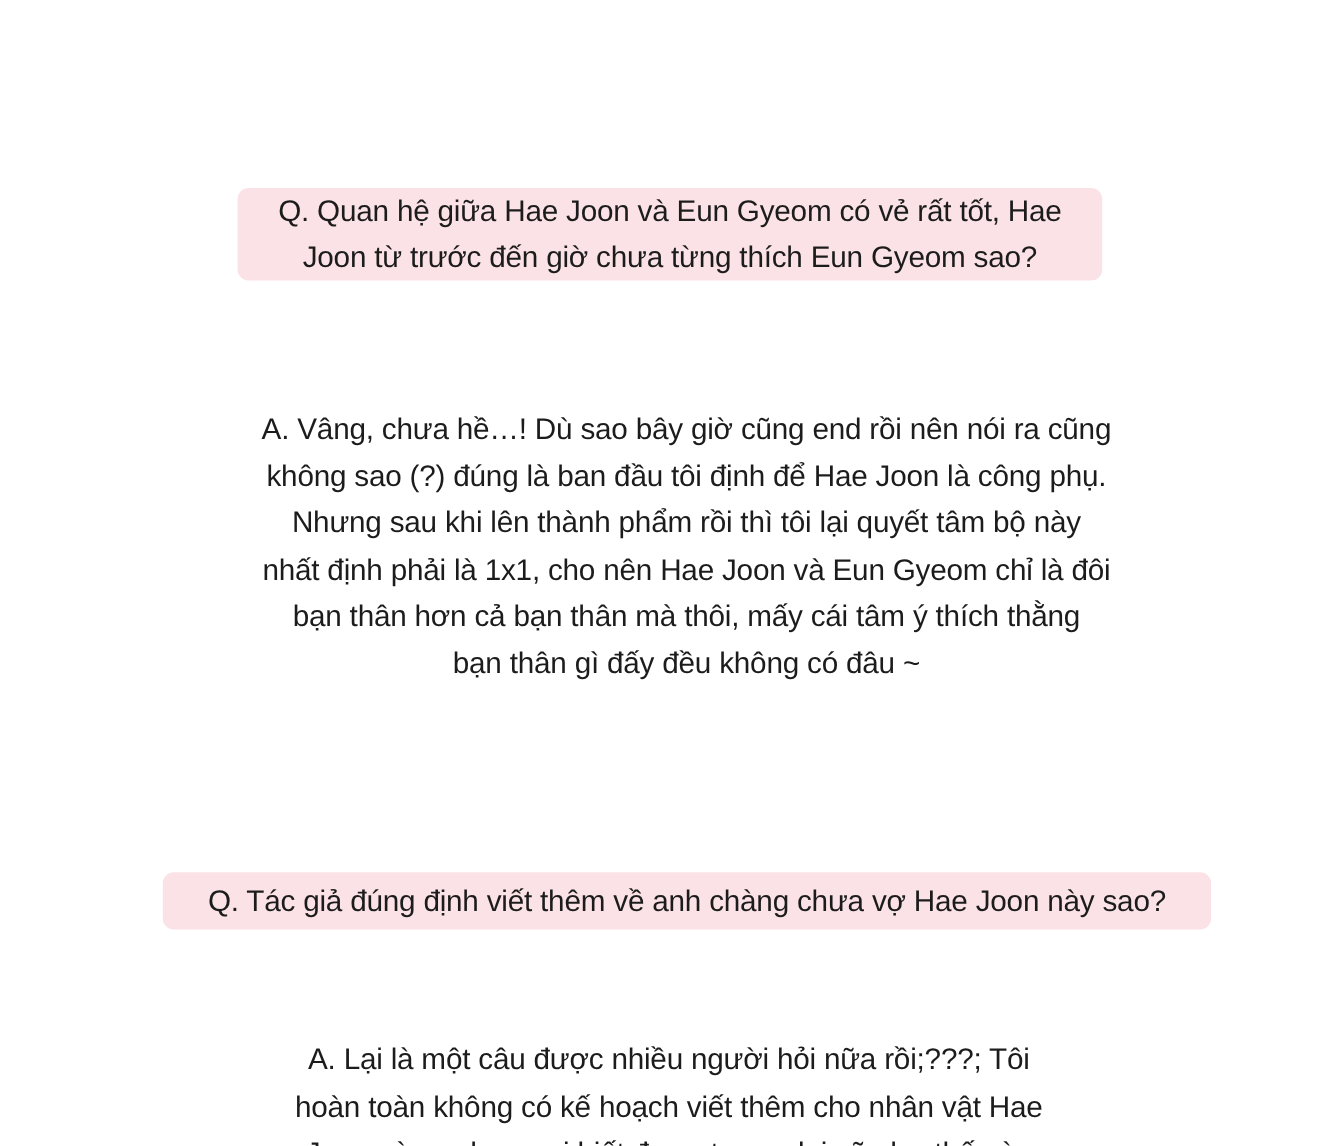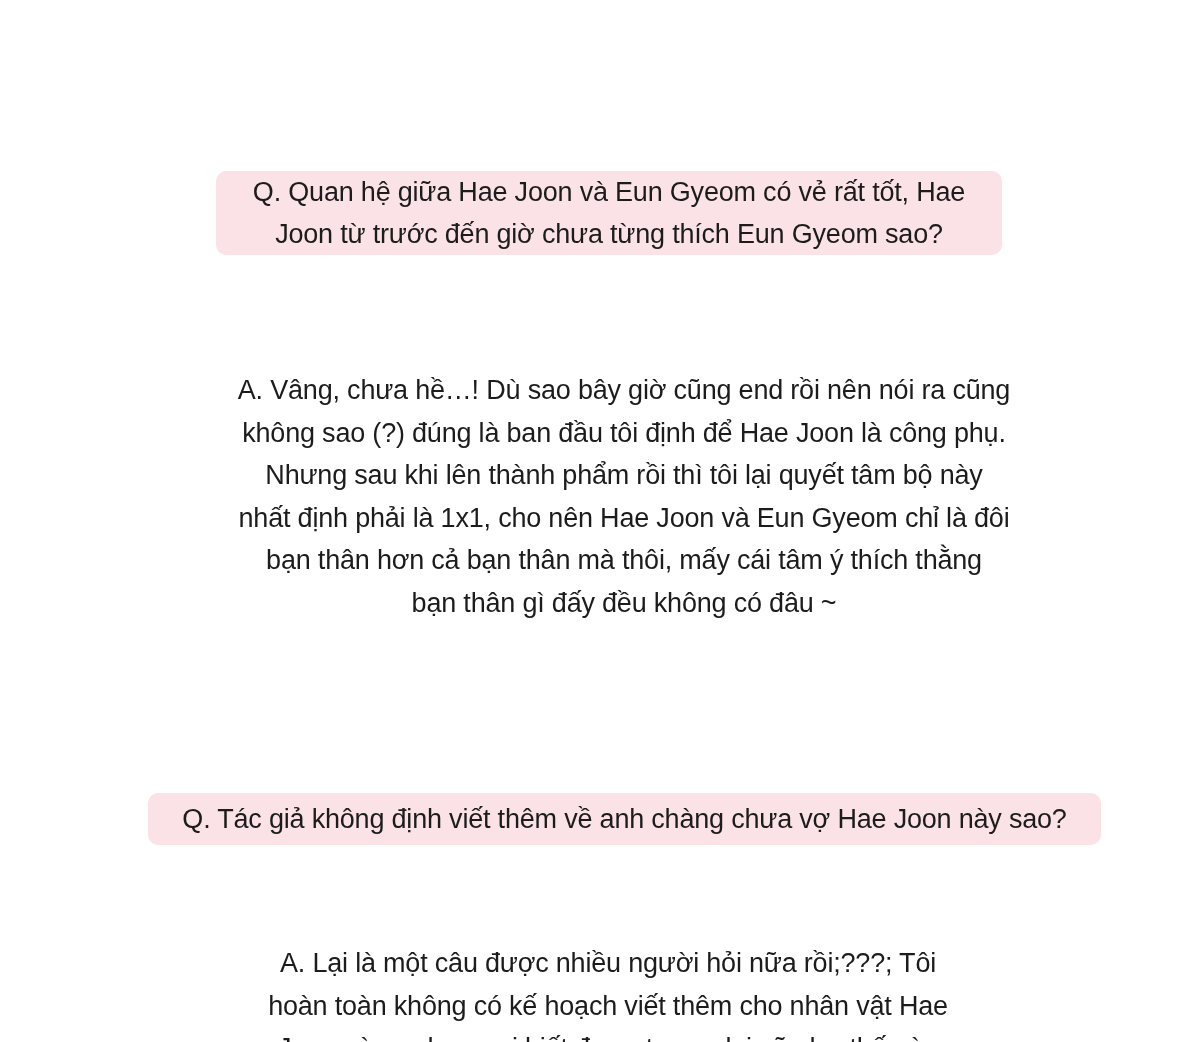--- a/index.html
+++ b/index.html
@@ -79,21 +79,21 @@
   <div class="answer-block a1">
     <div class="qa-text">A. Vâng, chưa hề…! Dù sao bây giờ cũng end rồi nên nói ra cũng
 không sao (?) đúng là ban đầu tôi định để Hae Joon là công phụ.
 Nhưng sau khi lên thành phẩm rồi thì tôi lại quyết tâm bộ này
 nhất định phải là 1x1, cho nên Hae Joon và Eun Gyeom chỉ là đôi
 bạn thân hơn cả bạn thân mà thôi, mấy cái tâm ý thích thằng
 bạn thân gì đấy đều không có đâu ~</div>
   </div>
 
   <div class="question-box q2">
-    <div class="qa-text">Q. Tác giả không định viết thêm về anh chàng chưa vợ Hae Joon này sao?</div>
+    <div class="qa-text">Q. Tác giả đúng định viết thêm về anh chàng chưa vợ Hae Joon này sao?</div>
   </div>
 
   <div class="answer-block a2">
     <div class="qa-text">A. Lại là một câu được nhiều người hỏi nữa rồi;???; Tôi
 hoàn toàn không có kế hoạch viết thêm cho nhân vật Hae
 Joon này…nhưng ai biết được tương lai sẽ như thế nào
 nên cũng không nói chắc chắn được đâu ha!</div>
   </div>
 
 </div>

